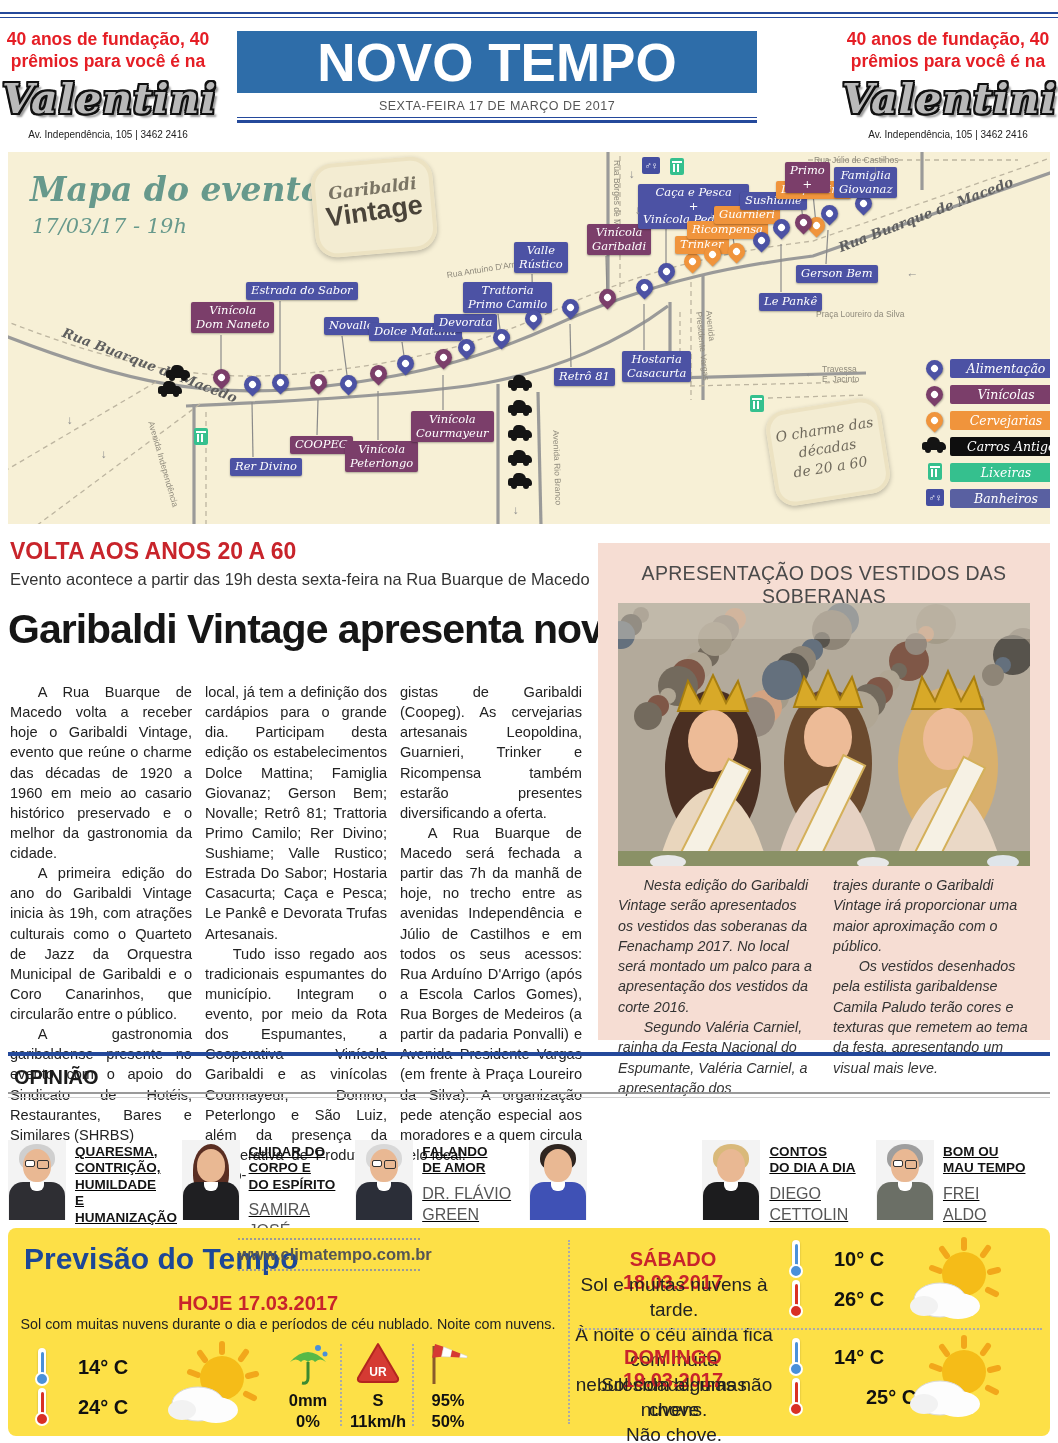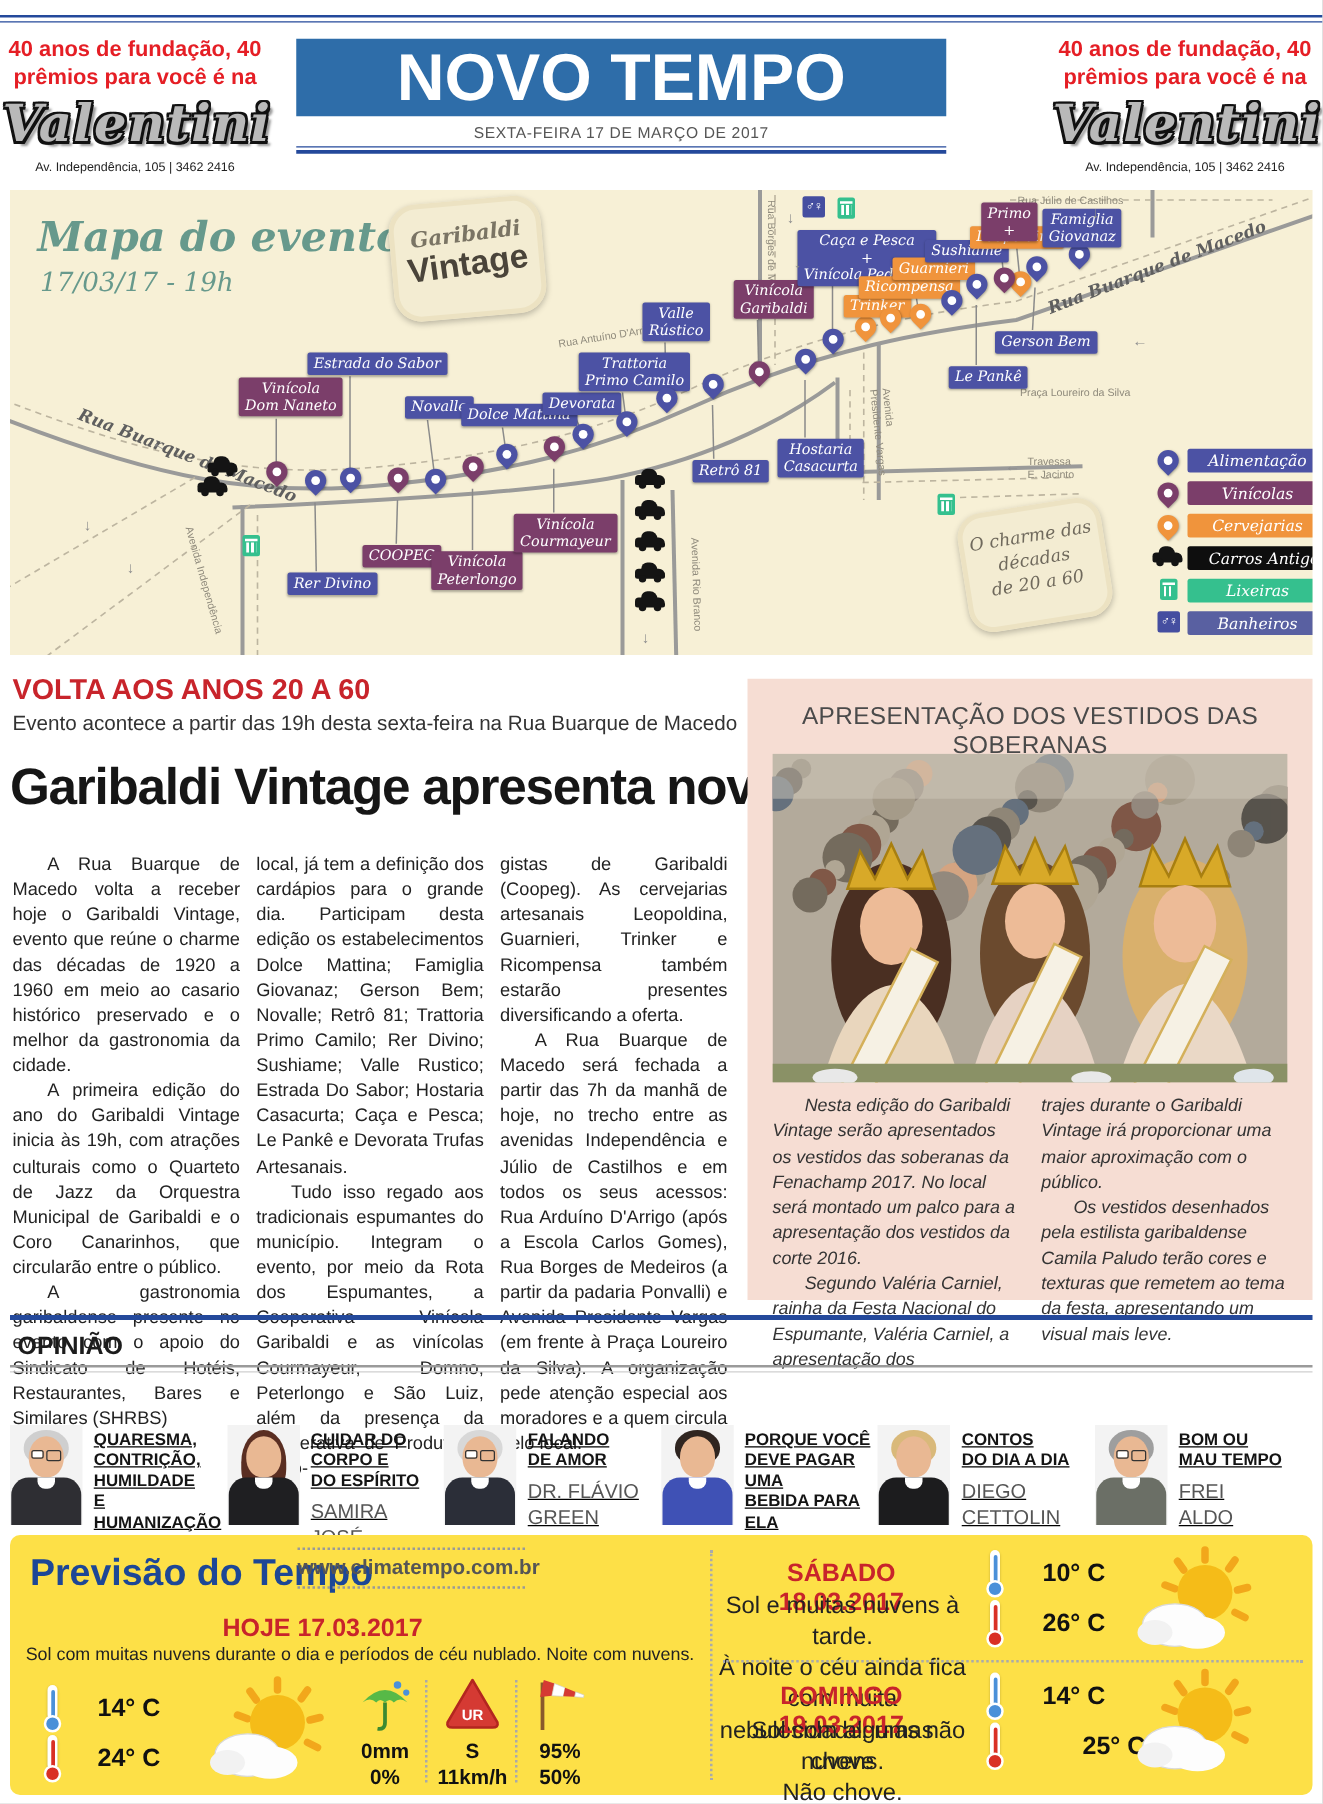--- a/index.html
+++ b/index.html
@@ -529,28 +529,20 @@
 GREEN KOFF</div>
           <div class="col-page">| página 08</div>
         </div>
       </div>
       <div class="columnist">
         <div class="avatar">
           <div class="av-hair" style="background: rgb(47, 37, 32);"></div>
           <div class="av-head"></div>
           <div class="av-suit" style="background: rgb(63, 81, 181);"></div>
         </div>
-        <div class="col-text">
-          <div class="col-title">PORQUE VOCÊ
-DEVE PAGAR UMA
-BEBIDA PARA ELA</div>
-          <div class="col-name">ANDRÉ
-CARLOS CONTINI</div>
-          <div class="col-page">| página 21</div>
-        </div>
       </div>
       <div class="columnist">
         <div class="avatar">
           <div class="av-hair" style="background: rgb(217, 185, 122);"></div>
           <div class="av-head"></div>
           <div class="av-suit" style="background: rgb(28, 28, 30);"></div>
         </div>
         <div class="col-text">
           <div class="col-title">CONTOS
 DO DIA A DIA</div>

